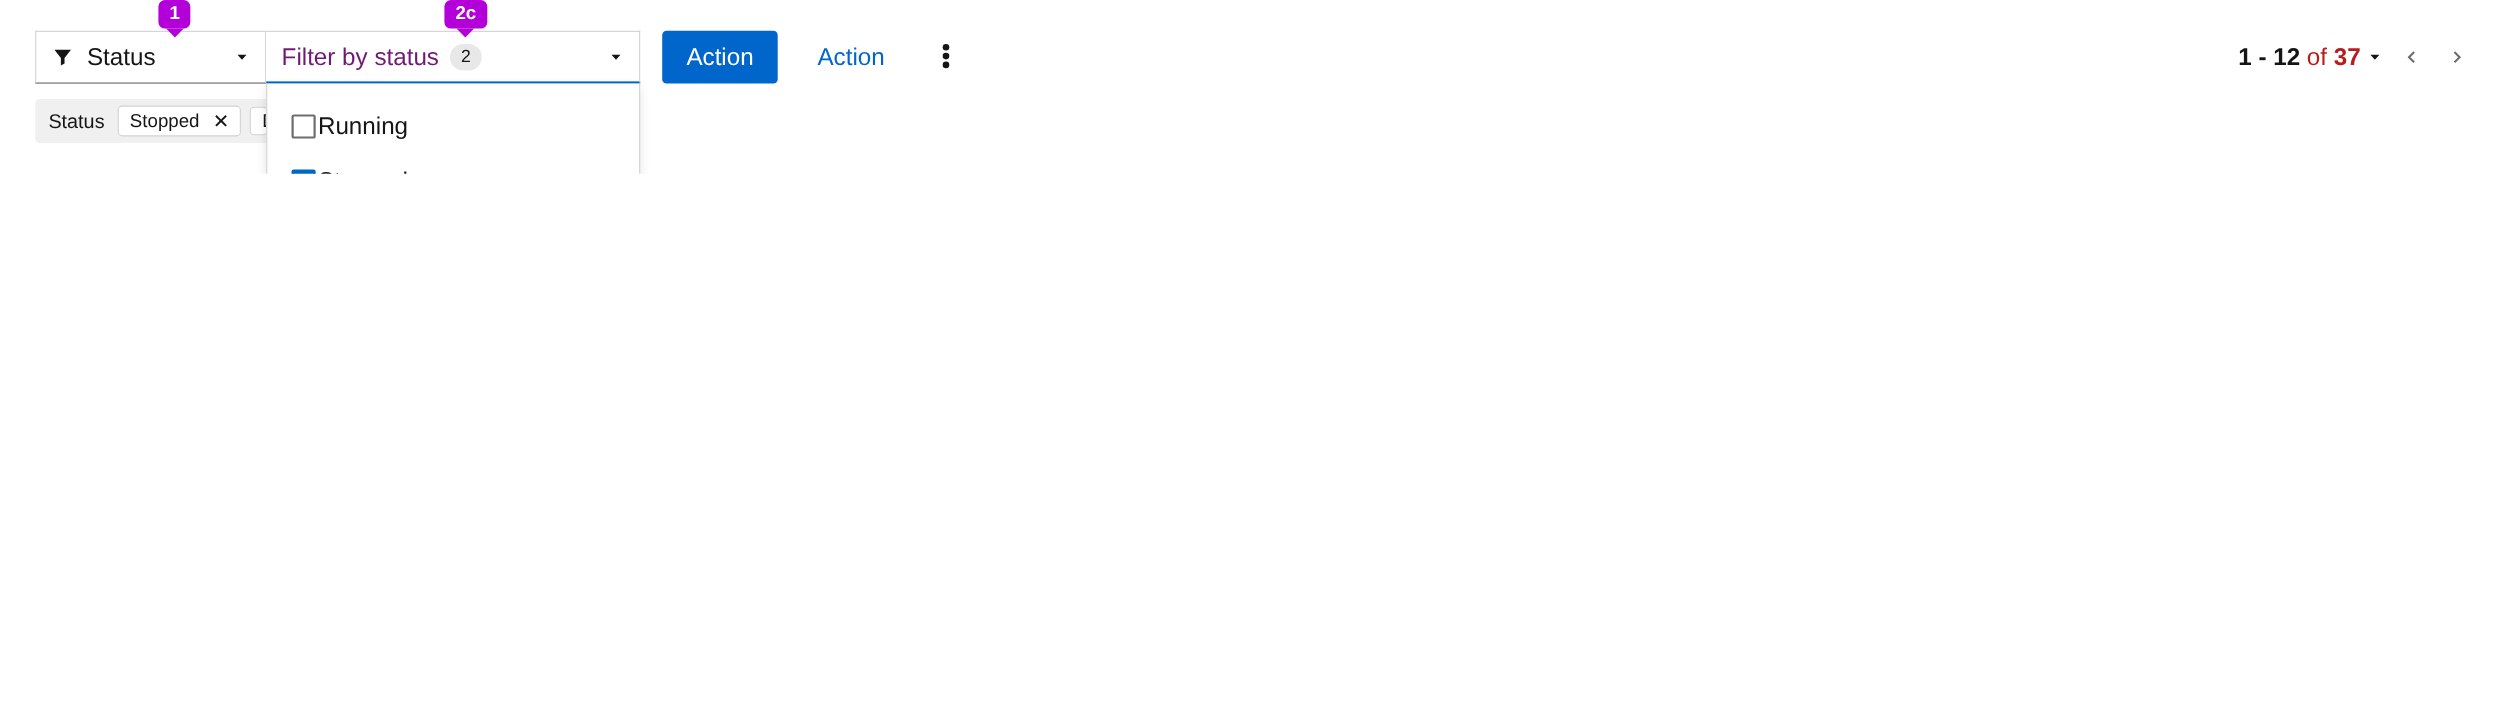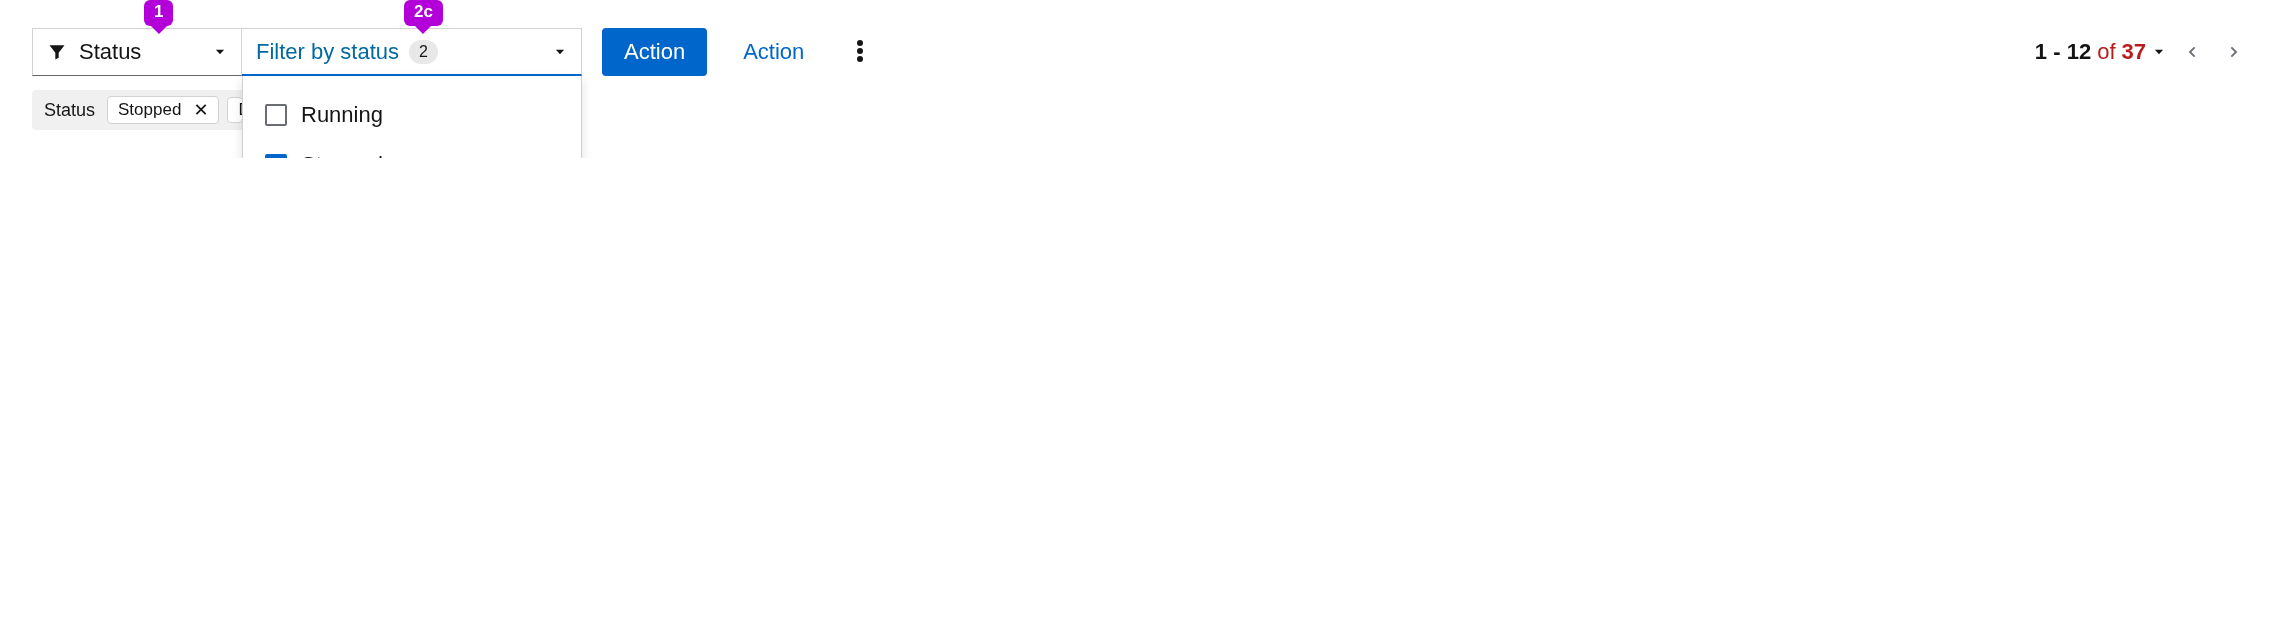--- a/index.html
+++ b/index.html
@@ -74,21 +74,21 @@
       border-left: none;
       background: #fff;
       height: 48px;
       padding: 0 14px;
       gap: 10px;
       min-width: 340px;
       cursor: pointer;
     }
     .status-label {
       font-size: 22px;
-      color: #0369a1;
+      color: #701a75;
     }
     .badge {
       background: #e8e8e8;
       color: #151515;
       border-radius: 12px;
       font-size: 16px;
       padding: 0 10px;
       height: 24px;
       display: inline-flex;
       align-items: center;
@@ -106,21 +106,21 @@
       border: 1px solid #d2d2d2;
       border-top: none;
       box-shadow: 0 4px 10px rgba(0,0,0,0.12);
       padding: 14px 0;
       z-index: 40;
       min-width: 340px;
     }
     .dd-item {
       display: flex;
       align-items: center;
-      gap: 14px;
+      gap: 2px;
       padding: 12px 22px;
       font-size: 22px;
       cursor: pointer;
     }
     .checkbox {
       width: 22px;
       height: 22px;
       border: 2px solid #6a6e73;
       border-radius: 2px;
       display: inline-flex;

